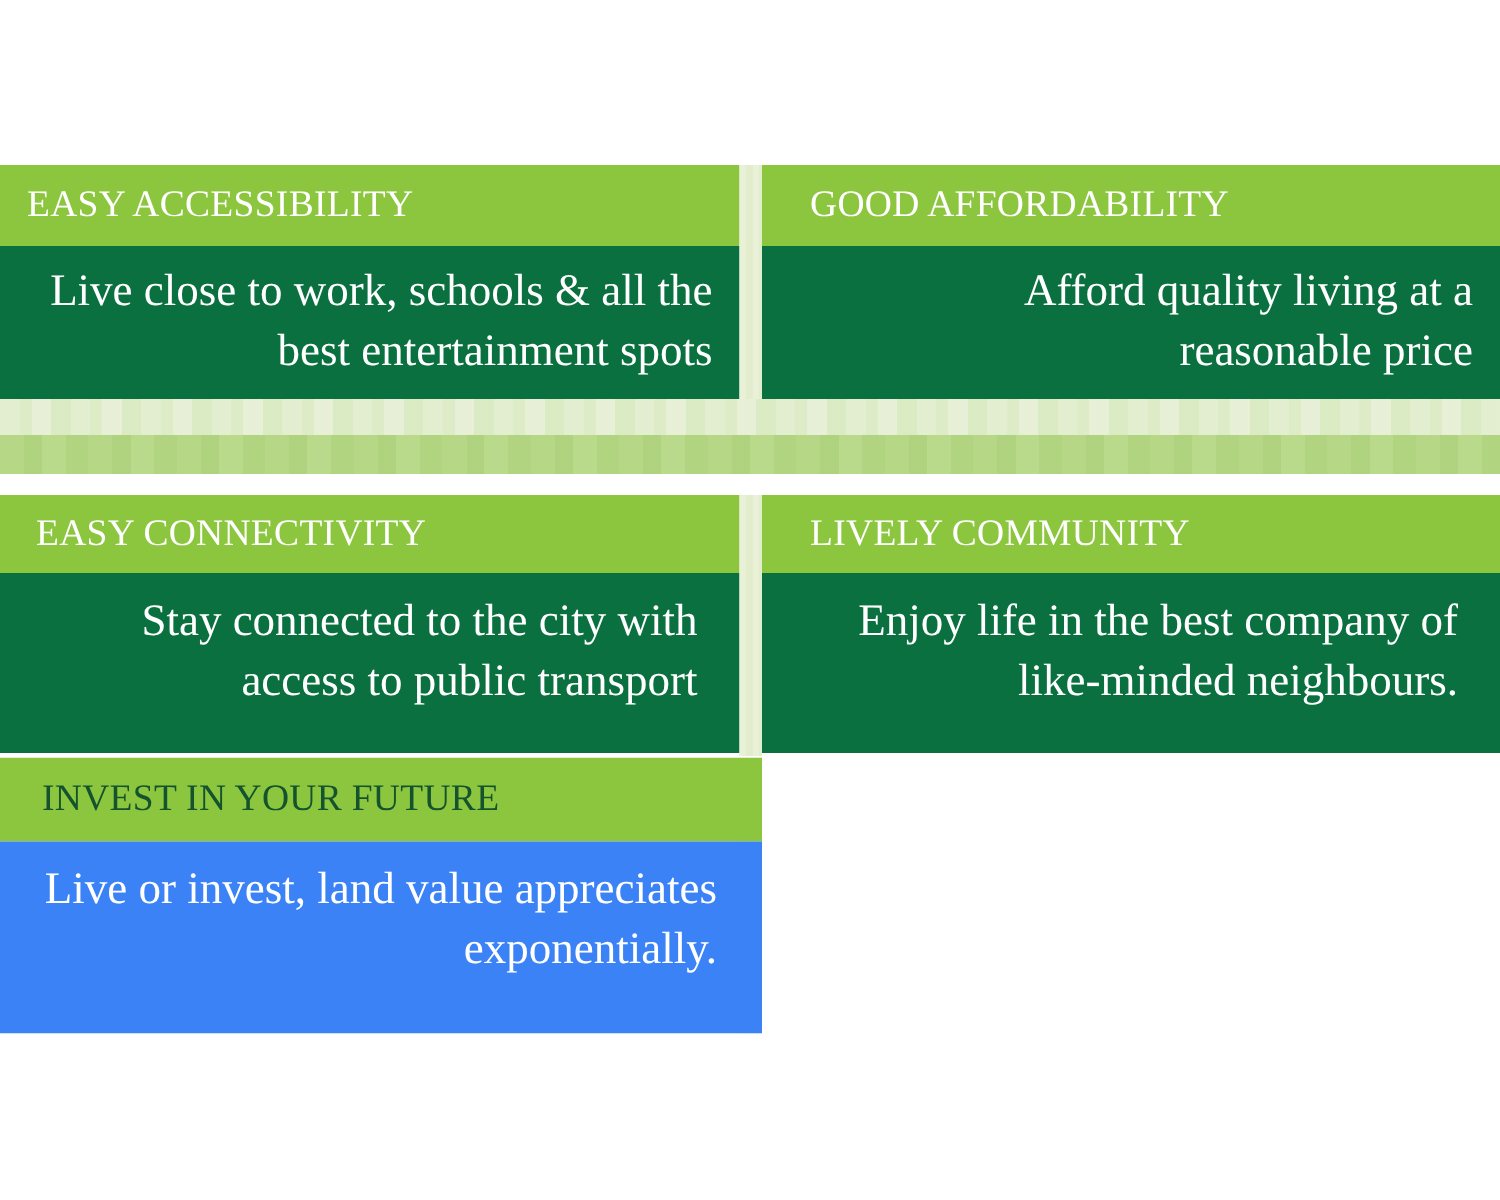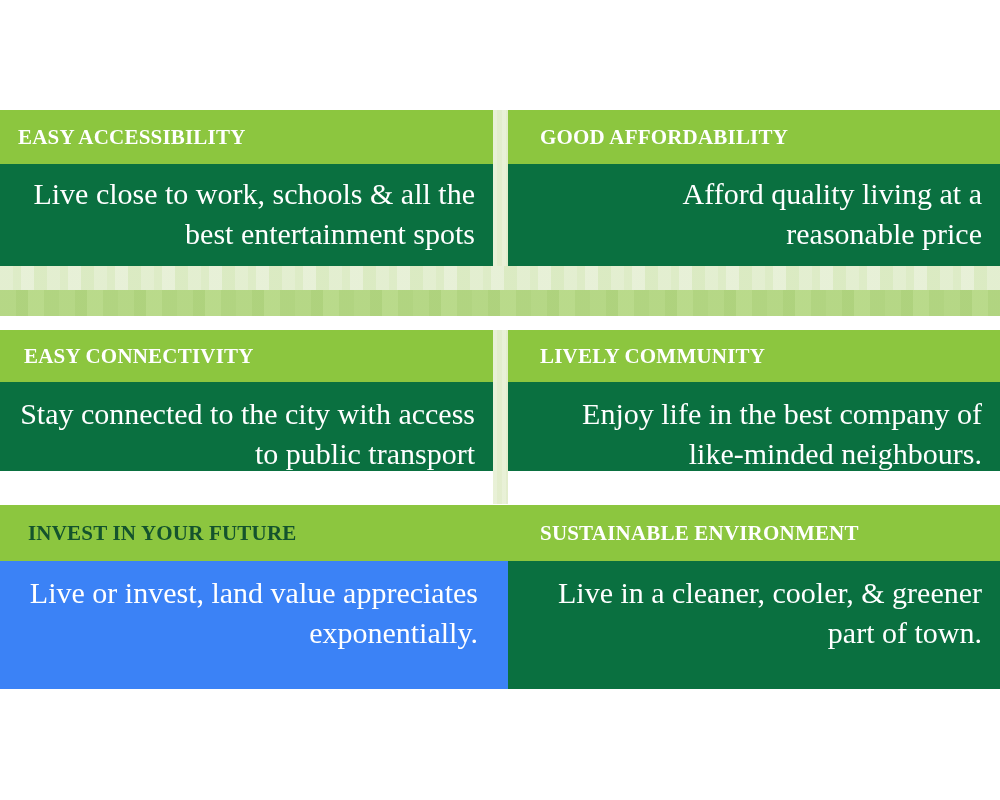--- a/index.html
+++ b/index.html
@@ -91,22 +91,22 @@
   }
   .card-header {
     width: 100%;
     box-sizing: border-box;
     display: flex;
     align-items: center;
     letter-spacing: 0.2px;
   }
   .card-title {
     color: #ffffff;
-    font-weight: bold;
-    font-size: 21px;
+    font-weight: normal;
+    font-size: 25px;
     line-height: 1.05;
     white-space: nowrap;
   }
   .card-body {
     width: 100%;
     box-sizing: border-box;
   }
   .card-desc {
     color: #ffffff;
     font-size: 30px;
@@ -124,21 +124,21 @@
   #card-sustainable   { left: 508px; top: 505px; width: 492px; height: 184px; }
 
   #card-accessibility .card-header,
   #card-affordability .card-header { height: 54px; padding: 0 18px; }
   #card-accessibility .card-body,
   #card-affordability .card-body  { height: 102px; padding: 10px 18px 0 18px; }
 
   #card-connectivity .card-header,
   #card-community .card-header { height: 52px; padding: 0 18px; }
   #card-connectivity .card-body,
-  #card-community .card-body  { height: 89px; padding: 12px 18px 0 18px; }
+  #card-community .card-body  { height: 120px; padding: 12px 28px 0 18px; }
 
   #card-invest .card-header,
   #card-sustainable .card-header { height: 56px; padding: 0 18px; }
   #card-invest .card-body,
   #card-sustainable .card-body  { height: 128px; padding: 12px 18px 0 18px; }
 
   #card-affordability .card-header,
   #card-affordability .card-body,
   #card-community .card-header,
   #card-community .card-body,
@@ -206,22 +206,14 @@
 
   <div class="card" id="card-invest">
     <div class="card-header" style="background: rgb(140, 198, 63);">
       <span class="card-title" style="color: #14532d; margin-left: 10px;">INVEST IN YOUR FUTURE</span>
     </div>
     <div class="card-body" style="background: #3b82f6;">
       <div class="card-desc" style="color: rgb(255, 255, 255);">Live or invest, land value appreciates exponentially.</div>
     </div>
   </div>
 
-  <div class="card" id="card-sustainable">
-    <div class="card-header" style="background: rgb(140, 198, 63);">
-      <span class="card-title" style="color: rgb(255, 255, 255);">SUSTAINABLE ENVIRONMENT</span>
-    </div>
-    <div class="card-body" style="background: rgb(10, 112, 64);">
-      <div class="card-desc" style="color: rgb(255, 255, 255);">Live in a cleaner, cooler, &amp; greener part of town.</div>
-    </div>
-  </div>
 
 </div>
 
 </body></html>

